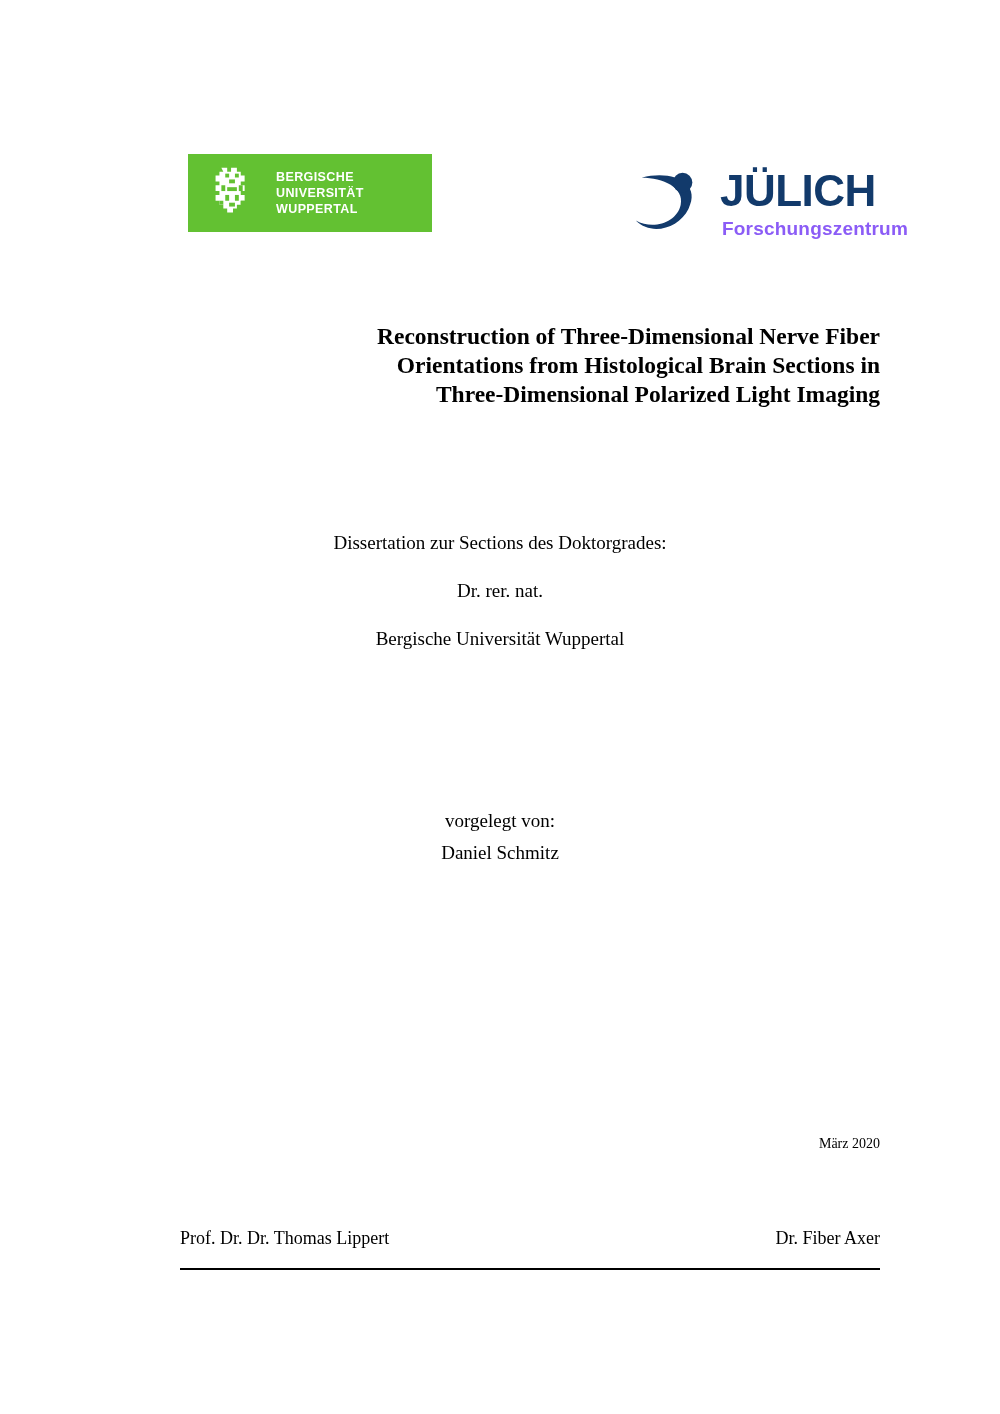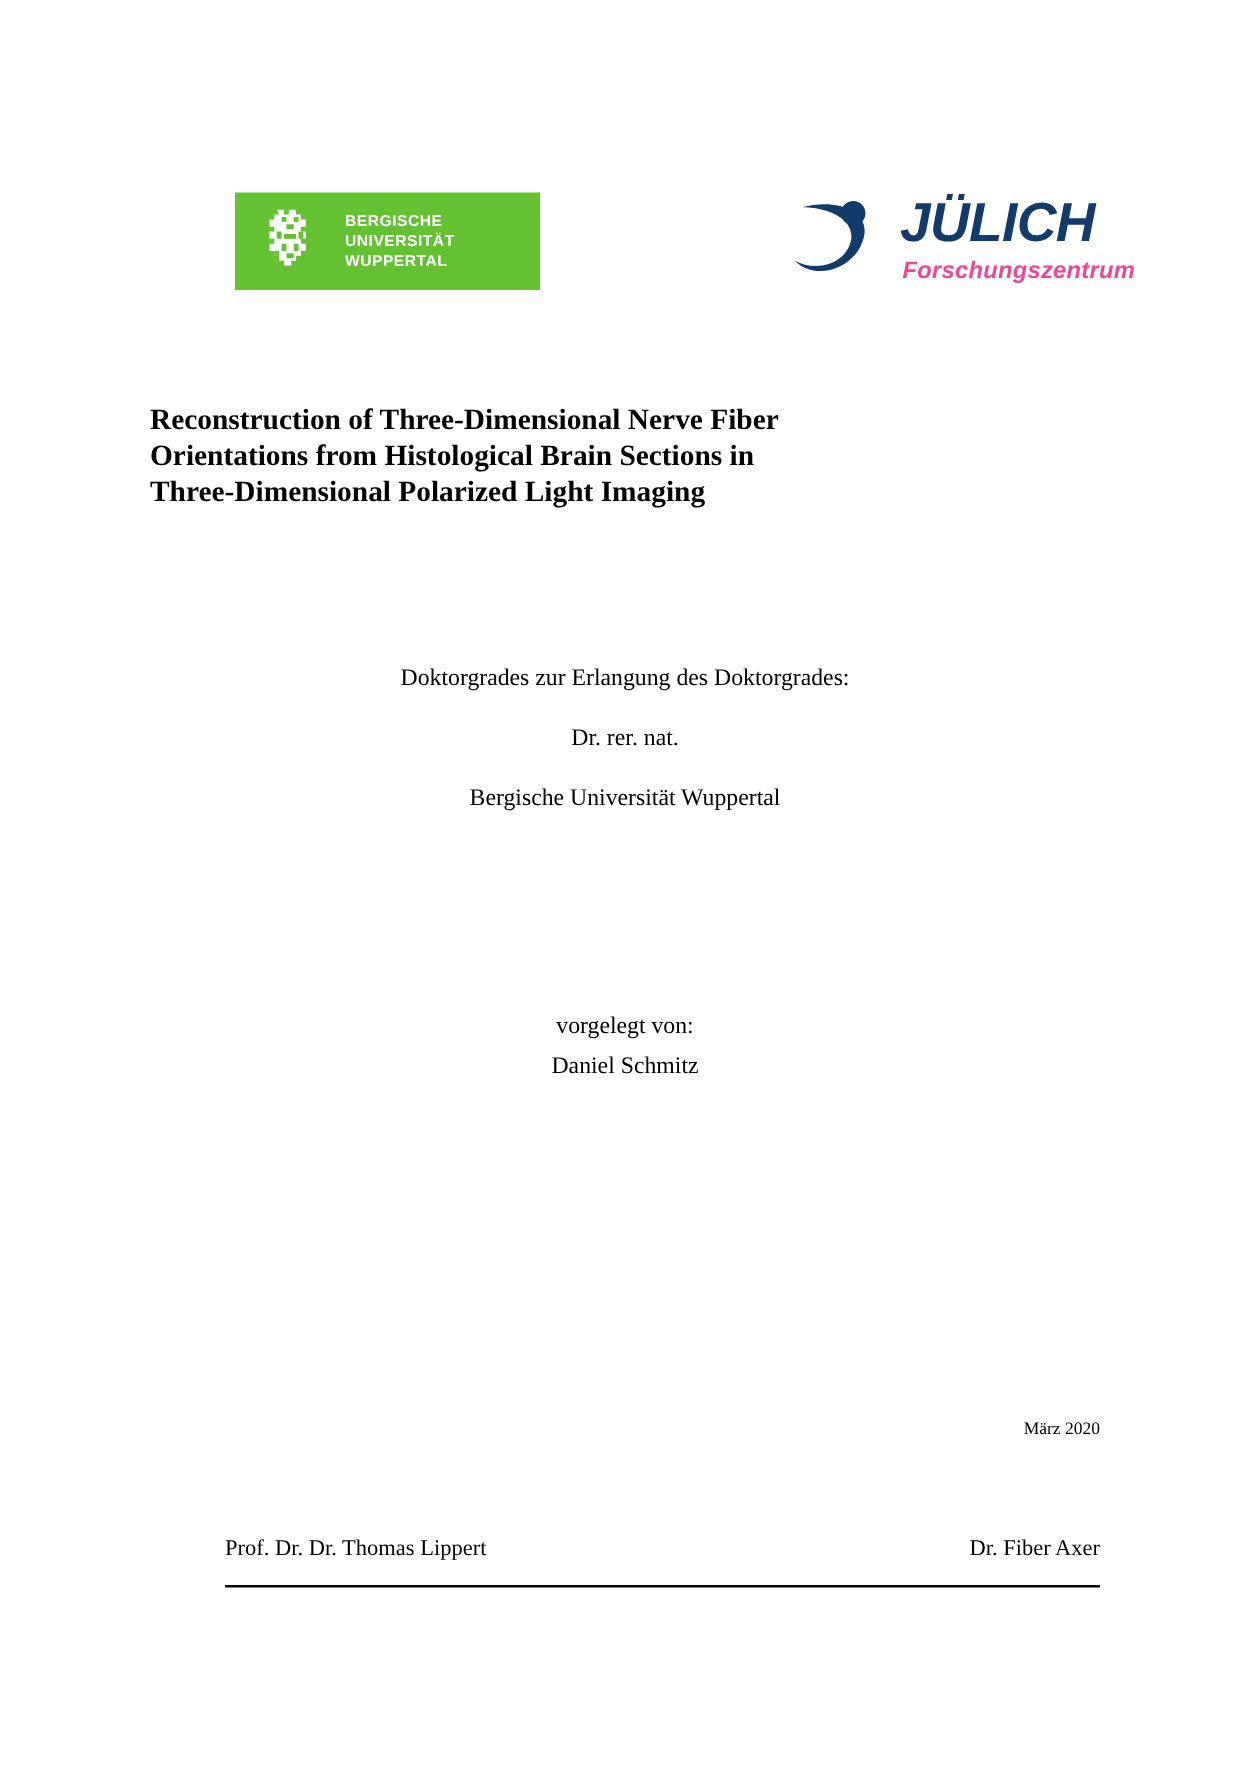--- a/index.html
+++ b/index.html
@@ -49,24 +49,23 @@
     font-weight: bold;
     font-size: 12.5px;
     line-height: 16px;
     letter-spacing: 0.4px;
   }
 
   
   .juelich-logo {
     position: absolute;
     left: 628px;
-    top: 0px;
+    top: 12px;
     width: 290px;
     height: 92px;
-    font-style: italic;
   }
   .juelich-mark {
     position: absolute;
     left: 0;
     top: 6px;
     width: 78px;
     height: 78px;
   }
   .juelich-word {
     position: absolute;
@@ -76,34 +75,34 @@
     font-family: "Liberation Sans", sans-serif;
     font-weight: bold;
     font-size: 44px;
     line-height: 50px;
     letter-spacing: -0.5px;
   }
   .juelich-sub {
     position: absolute;
     left: 94px;
     top: 58px;
-    color: #ec4899;
+    color: #8b5cf6;
     font-family: "Liberation Sans", sans-serif;
     font-weight: bold;
     font-size: 19px;
     letter-spacing: 0.2px;
   }
 
   
   .title-block {
     position: absolute;
     top: 322px;
     left: 120px;
     width: 760px;
-    text-align: left;
+    text-align: right;
     font-weight: bold;
     font-size: 23.5px;
     line-height: 29px;
   }
   .title-line { display: block; }
 
   
   .statement {
     position: absolute;
     left: 120px;
@@ -189,21 +188,21 @@
     <div class="juelich-sub">Forschungszentrum</div>
   </div>
 </div>
 
 <div class="title-block">
   <span class="title-line">Reconstruction of Three-Dimensional Nerve Fiber</span>
   <span class="title-line">Orientations from Histological Brain Sections in</span>
   <span class="title-line">Three-Dimensional Polarized Light Imaging</span>
 </div>
 
-<div class="statement s-dissertation">Doktorgrades zur Erlangung des Doktorgrades:</div>
+<div class="statement s-dissertation">Dissertation zur Sections des Doktorgrades:</div>
 
 <div class="statement s-degree">Dr. rer. nat.</div>
 
 <div class="statement s-faculty">
   <div>Bergische Universität Wuppertal</div>
 </div>
 
 <div class="statement s-presented">vorgelegt von:</div>
 
 <div class="statement s-author">Daniel Schmitz</div>

